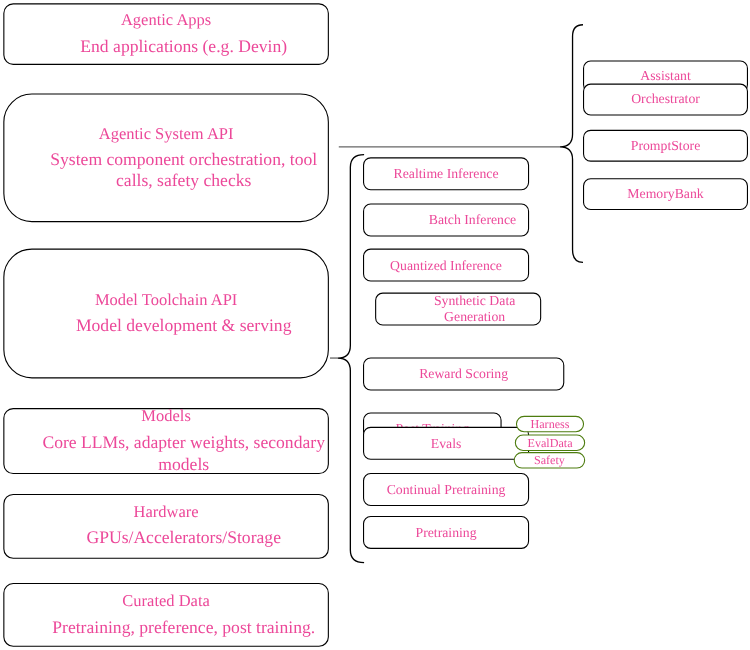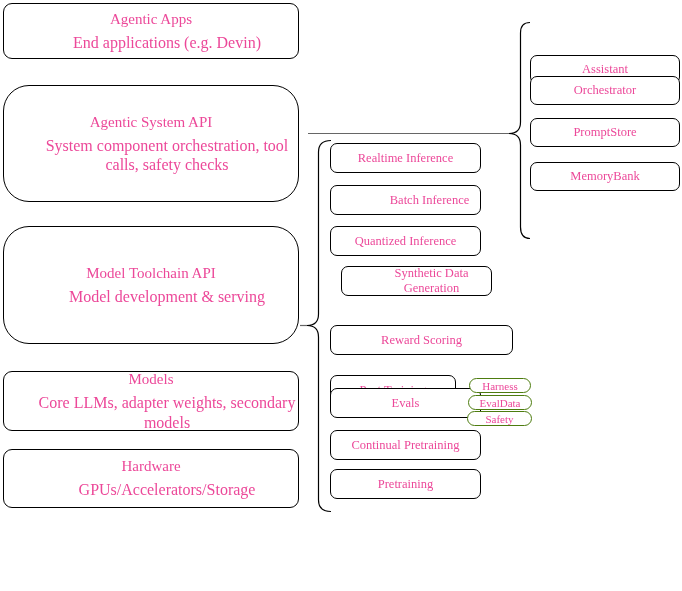--- a/index.html
+++ b/index.html
@@ -52,20 +52,24 @@
   <div class="node" style="left:3px;top:371px;width:296px;height:60px;border-radius:9px;">
     <div class="title">Models</div>
     <div class="subtitle">Core LLMs, adapter weights, secondary models</div>
   </div>
 
   <div class="node" style="left:3px;top:449px;width:296px;height:59px;border-radius:9px;">
     <div class="title">Hardware</div>
     <div class="subtitle">GPUs/Accelerators/Storage</div>
   </div>
 
+  <div class="node" style="left:3px;top:530px;width:296px;height:58px;border-radius:9px;">
+    <div class="title">Curated Data</div>
+    <div class="subtitle">Pretraining, preference, post training.</div>
+  </div>
 
   <div class="smallnode" style="left:330px;top:143px;width:151px;height:30px;">Realtime Inference</div>
   <div class="smallnode" style="left:330px;top:185px;width:151px;height:30px;padding-left:48px;">Batch Inference</div>
   <div class="smallnode" style="left:330px;top:226px;width:151px;height:30px;">Quantized Inference</div>
   <div class="smallnode" style="left:341px;top:266px;width:151px;height:30px;padding-left:30px;">Synthetic Data Generation</div>
   <div class="smallnode" style="left:330px;top:325px;width:183px;height:30px;">Reward Scoring</div>
   <div class="smallnode" style="left:330px;top:347px;width:126px;height:30px;margin-top:28px;">Post Training</div>
   <div class="smallnode" style="left:330px;top:388px;width:151px;height:30px;">Evals</div>
   <div class="smallnode" style="left:330px;top:430px;width:151px;height:30px;">Continual Pretraining</div>
   <div class="smallnode" style="left:330px;top:469px;width:151px;height:30px;">Pretraining</div>

